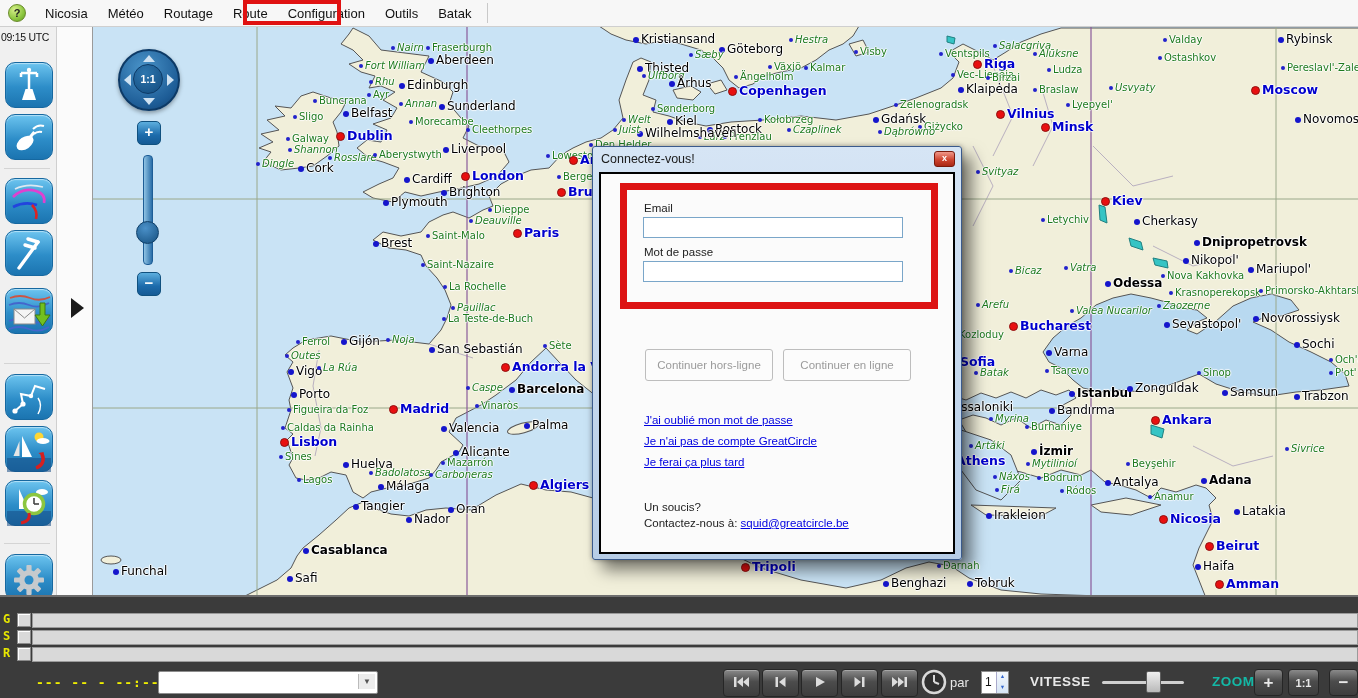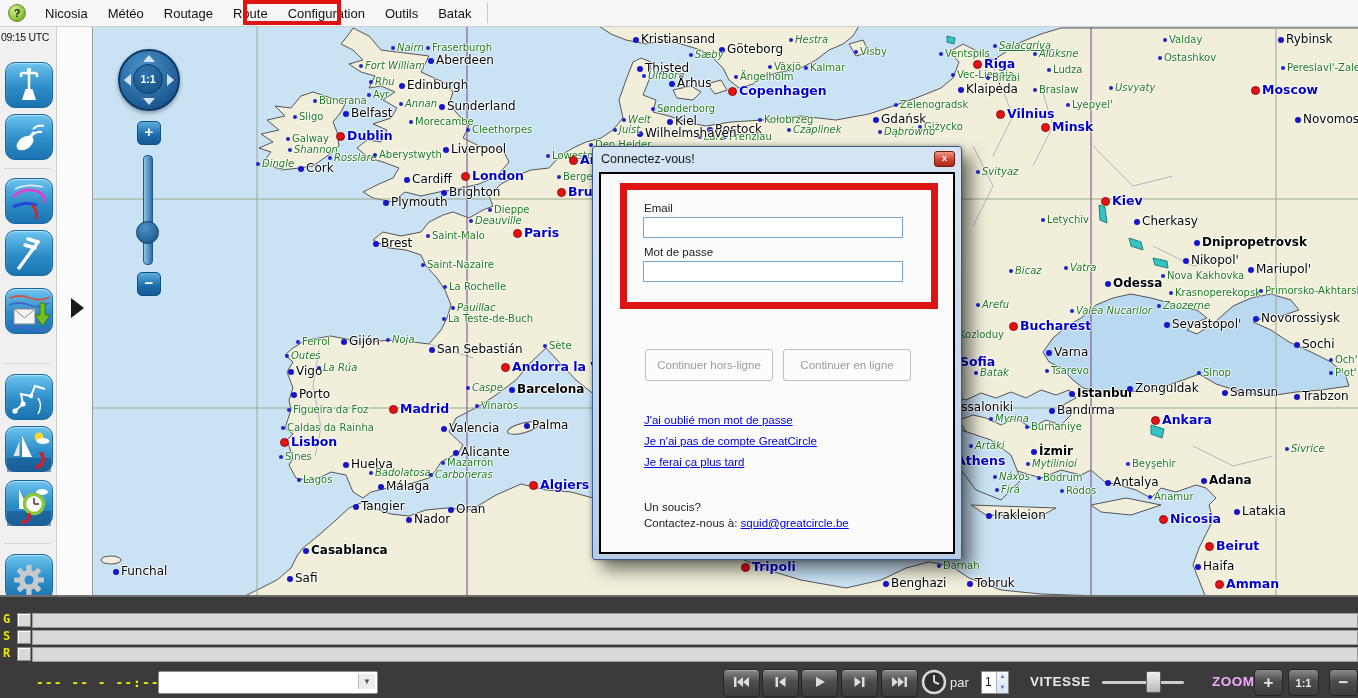--- a/index.html
+++ b/index.html
@@ -121,21 +121,21 @@
   #step-spin{position:absolute;left:981px;top:74px;width:26px;height:21px;background:#fff;
     border:1px solid #8d8d8d}
   #step-value{position:absolute;left:3px;top:3px;font-size:12px;color:#111}
   #spin-arrows{position:absolute;right:0;top:0;width:11px;height:100%;border-left:1px solid #aac;
     background:linear-gradient(180deg,#f4f8fd,#d7e5f5)}
   #spin-arrows span{display:block;height:50%;font-size:5.5px;color:#3366cc;text-align:center;line-height:9px;cursor:pointer}
   #vitesse-label{position:absolute;left:1030px;top:77px;color:#e8e8e8;font-size:13.5px;font-weight:bold;letter-spacing:.5px}
   #speed-track{position:absolute;left:1102px;top:84px;width:82px;height:3px;background:#cfcfcf;border-radius:2px;cursor:pointer}
   #speed-thumb{position:absolute;left:1146px;top:74px;width:13px;height:20px;border-radius:2px;cursor:pointer;
     background:linear-gradient(180deg,#efefef,#b9b9b9);border:1px solid #5f5f5f}
-  #zoom-label{position:absolute;left:1212px;top:77px;color:#f0abfc;font-size:13.5px;font-weight:bold;letter-spacing:.5px}
+  #zoom-label{position:absolute;left:1212px;top:77px;color:#14b8a6;font-size:13.5px;font-weight:bold;letter-spacing:.5px}
   .zoom-btn{position:absolute;top:72px;height:25px;border-radius:4px;cursor:pointer;color:#e8e8e8;
     background:linear-gradient(180deg,#8a8a8a,#4c4c4c 45%,#3d3d3d);border:1px solid #262626;
     font-weight:bold;display:flex;align-items:center;justify-content:center}
   #zoom-in-btn{left:1254px;width:27px;font-size:17px}
   #zoom-11-btn{left:1288px;width:29px;font-size:11px}
   #zoom-out-btn{left:1329px;width:27px;font-size:17px}
 </style>
 </head>
 <body>
 
@@ -414,21 +414,21 @@
       <span class="city c-k" style="left: 544px; top: 100px;"><i class="dot d-b"></i>Wilhelmshaven</span>
       <span class="city c-gi" style="left: 529px; top: 88px;"><i class="dot d-s"></i>Welt</span>
       <span class="city c-gi" style="left: 520px; top: 98px;"><i class="dot d-s"></i>Juist</span>
       <span class="city c-g" style="left: 496px; top: 113px;"><i class="dot d-s"></i>Den Helder</span>
       <span class="city c-g" style="left: 1070px; top: 8px;"><i class="dot d-s"></i>Valday</span>
       <span class="city c-g" style="left: 1065px; top: 26px;"><i class="dot d-s"></i>Ostashkov</span>
       <span class="city c-k" style="left: 1185px; top: 6px;"><i class="dot d-b"></i>Rybinsk</span>
       <span class="city c-g" style="left: 1188px; top: 36px;"><i class="dot d-s"></i>Pereslavl'-Zaless</span>
       <span class="city c-b" style="left: 1158px; top: 56px;"><i class="dot d-r"></i>Moscow</span>
       <span class="city c-k" style="left: 1202px; top: 86px;"><i class="dot d-b"></i>Novomoskovsk</span>
-      <span class="city c-gi" style="left: 900px; top: 14px; text-decoration: underline;"><i class="dot d-s"></i>Salacgriva</span>
+      <span class="city c-gi" style="left: 900px; top: 14px;"><i class="dot d-s"></i>Salacgriva</span>
       <span class="city c-gi" style="left: 940px; top: 22px;"><i class="dot d-s"></i>Alūksne</span>
       <span class="city c-g" style="left: 954px; top: 38px;"><i class="dot d-s"></i>Ludza</span>
       <span class="city c-g" style="left: 893px; top: 46px;"><i class="dot d-s"></i>Birzai</span>
       <span class="city c-g" style="left: 940px; top: 58px;"><i class="dot d-s"></i>Braslaw</span>
       <span class="city c-gi" style="left: 1016px; top: 56px;"><i class="dot d-s"></i>Usvyaty</span>
       <span class="city c-g" style="left: 973px; top: 73px;"><i class="dot d-s"></i>Lyepyel'</span>
       <span class="city c-b" style="left: 903px; top: 80px;"><i class="dot d-r"></i>Vilnius</span>
       <span class="city c-b" style="left: 948px; top: 93px;"><i class="dot d-r"></i>Minsk</span>
       <span class="city c-b" style="left: 1008px; top: 167px;"><i class="dot d-r"></i>Kiev</span>
       <span class="city c-gi" style="left: 883px; top: 140px;"><i class="dot d-s"></i>Svityaz</span>

